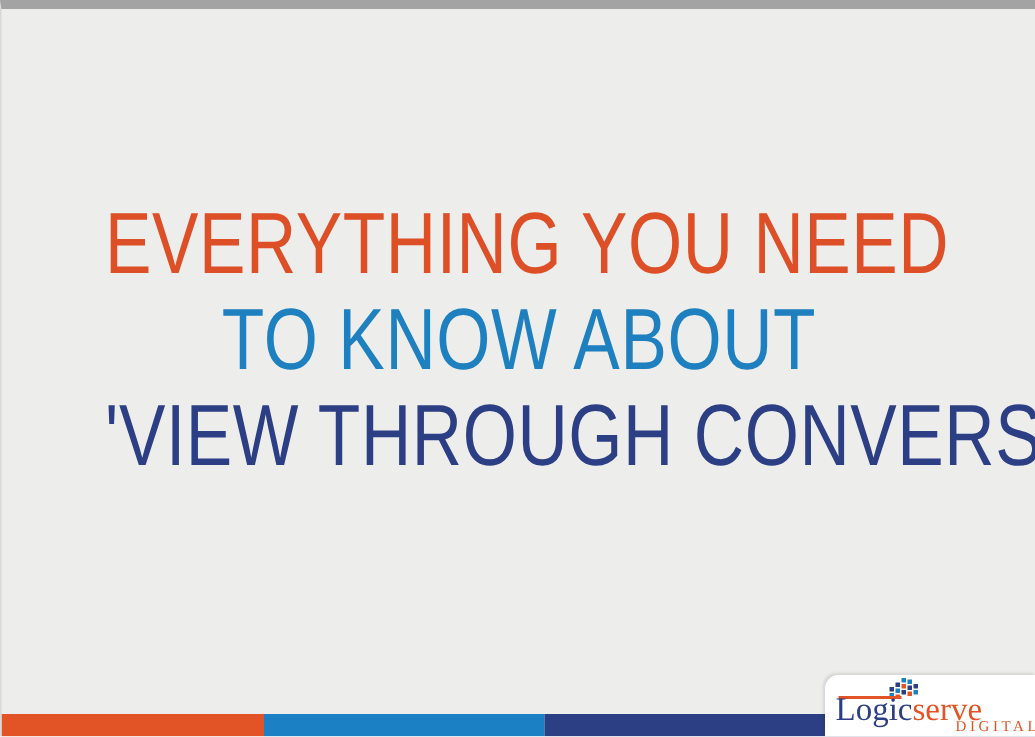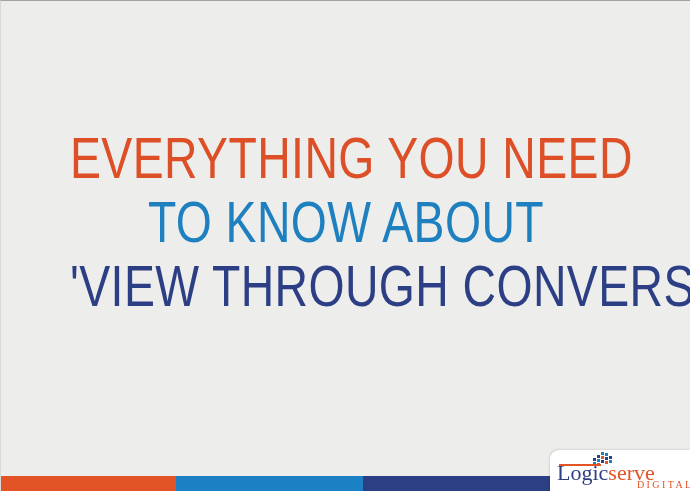--- a/index.html
+++ b/index.html
@@ -11,21 +11,21 @@
     font-family: "Liberation Sans", sans-serif;
   }
 
   .slide {
     position: relative;
     width: 690px;
     height: 491px;
     background: #ededec;
     overflow: hidden;
     box-sizing: border-box;
-    border-top: 1px solid #a3a3a3;
+    border-top: 6px solid #a3a3a3;
     border-left: 1px solid #d9d9d9;
   }
 
   
   .title-block {
     position: absolute;
     left: 0;
     top: 126px;
     width: 690px;
     text-align: center;

